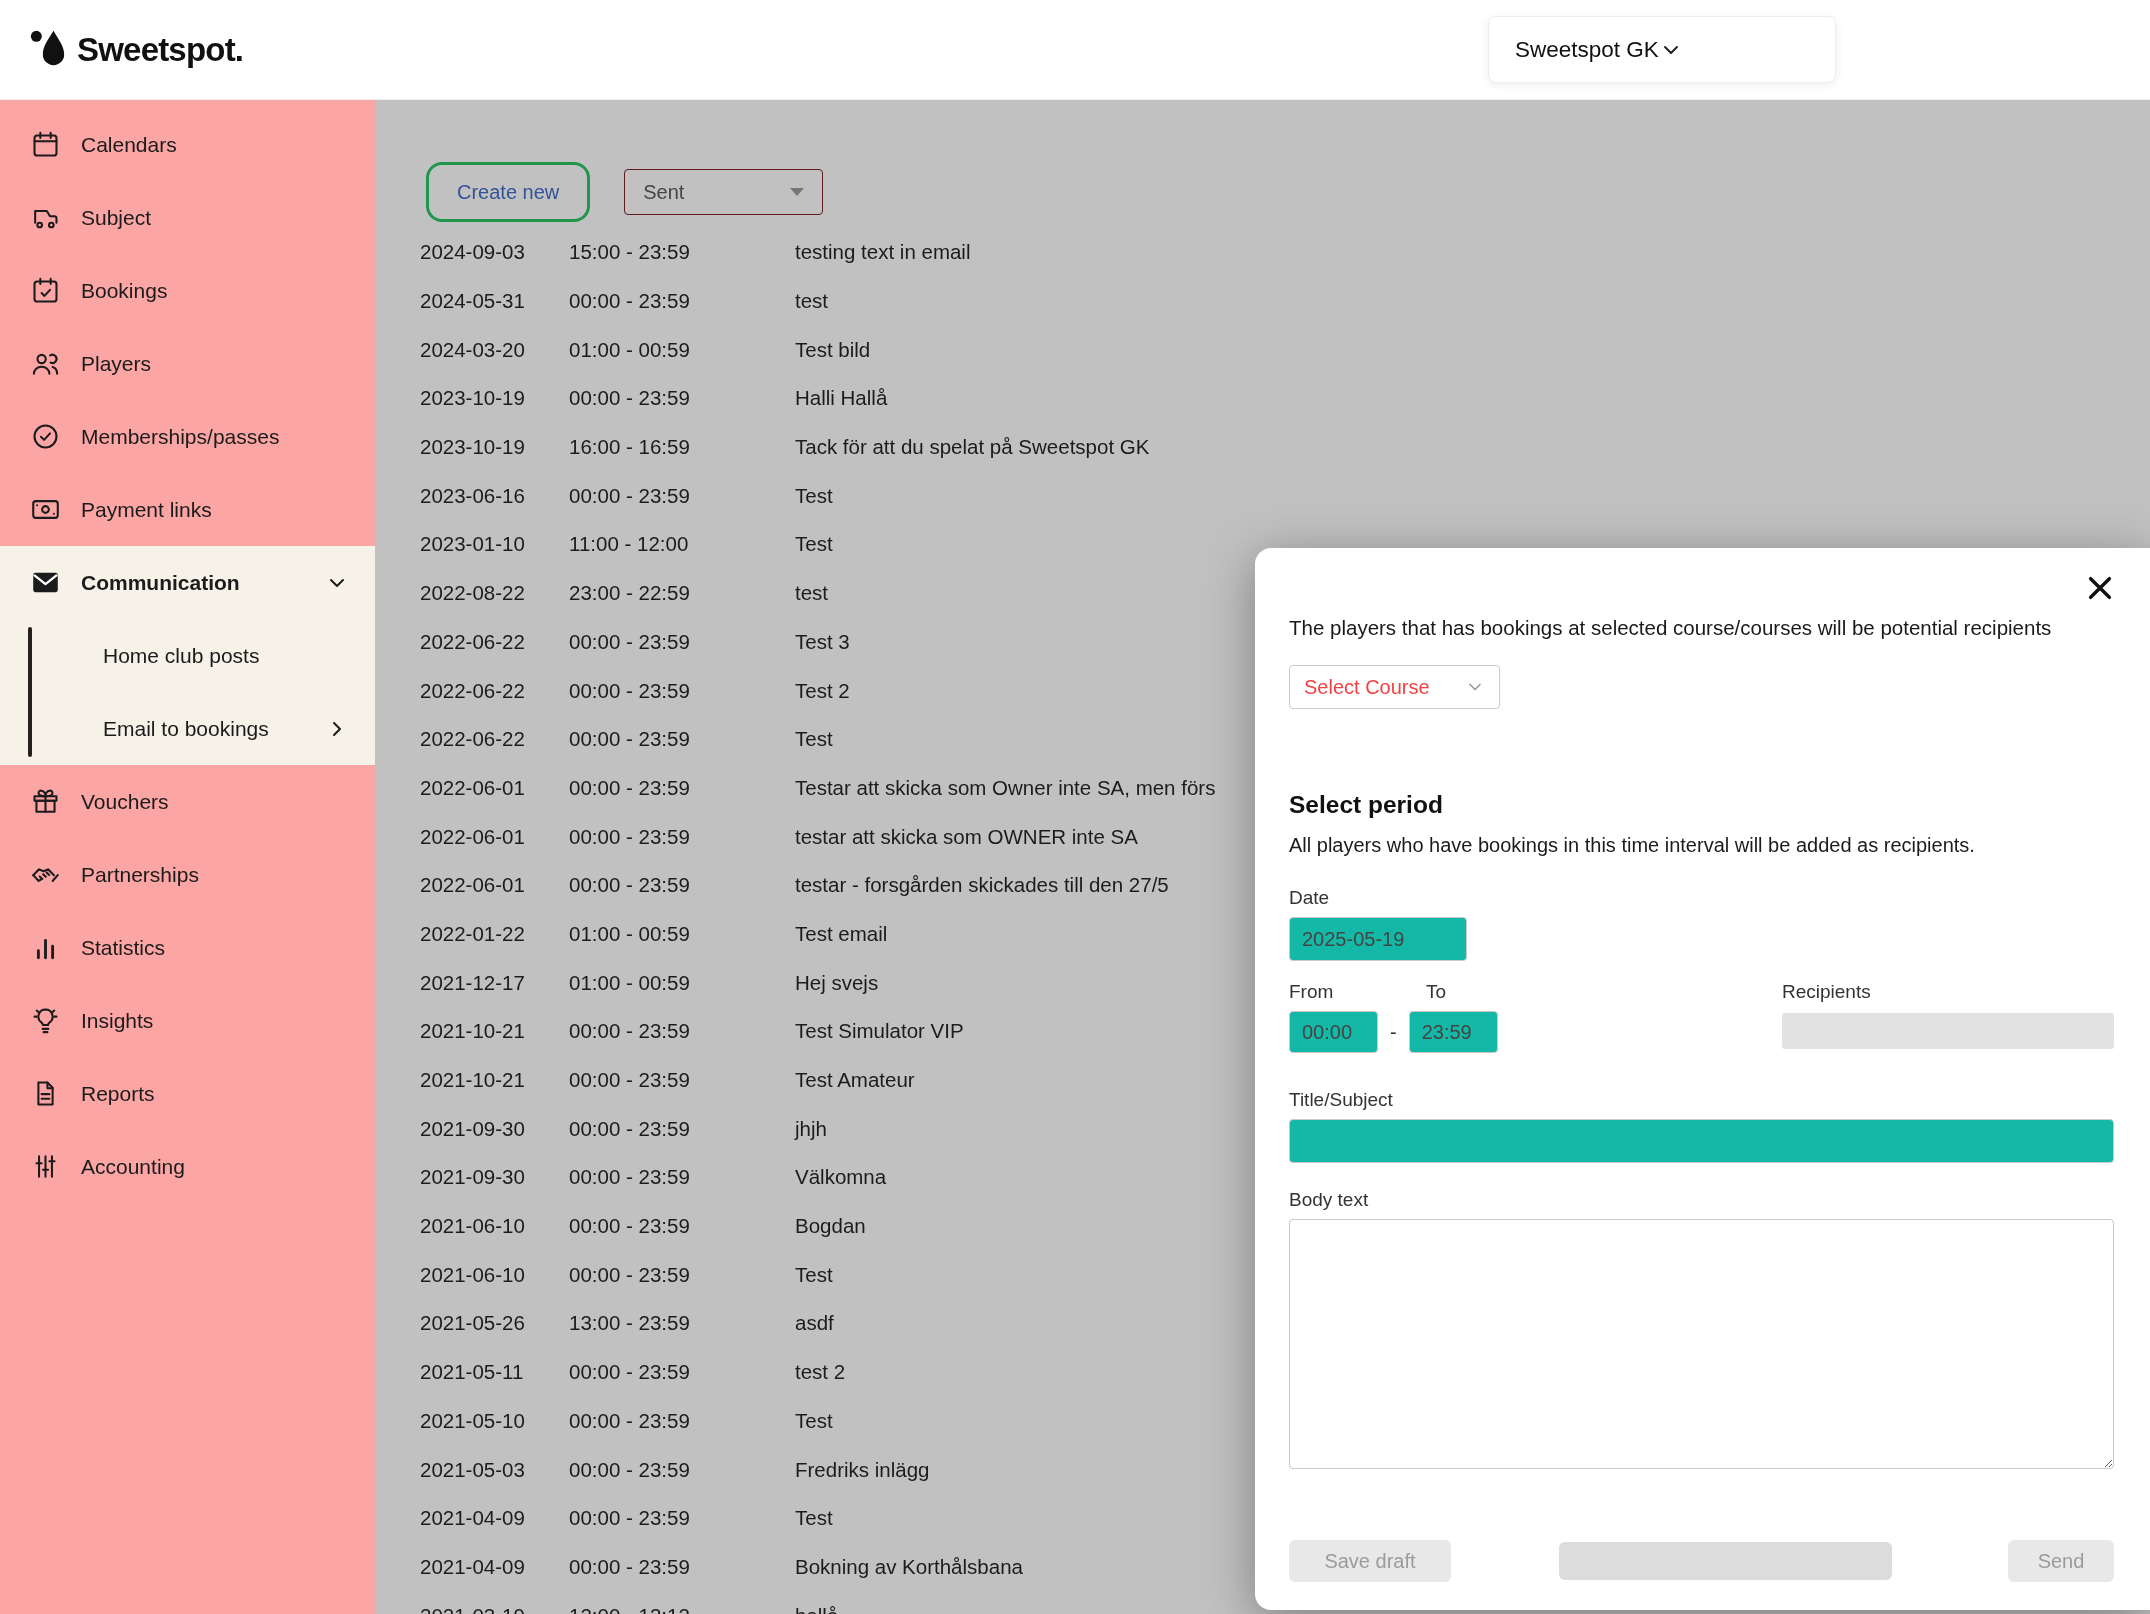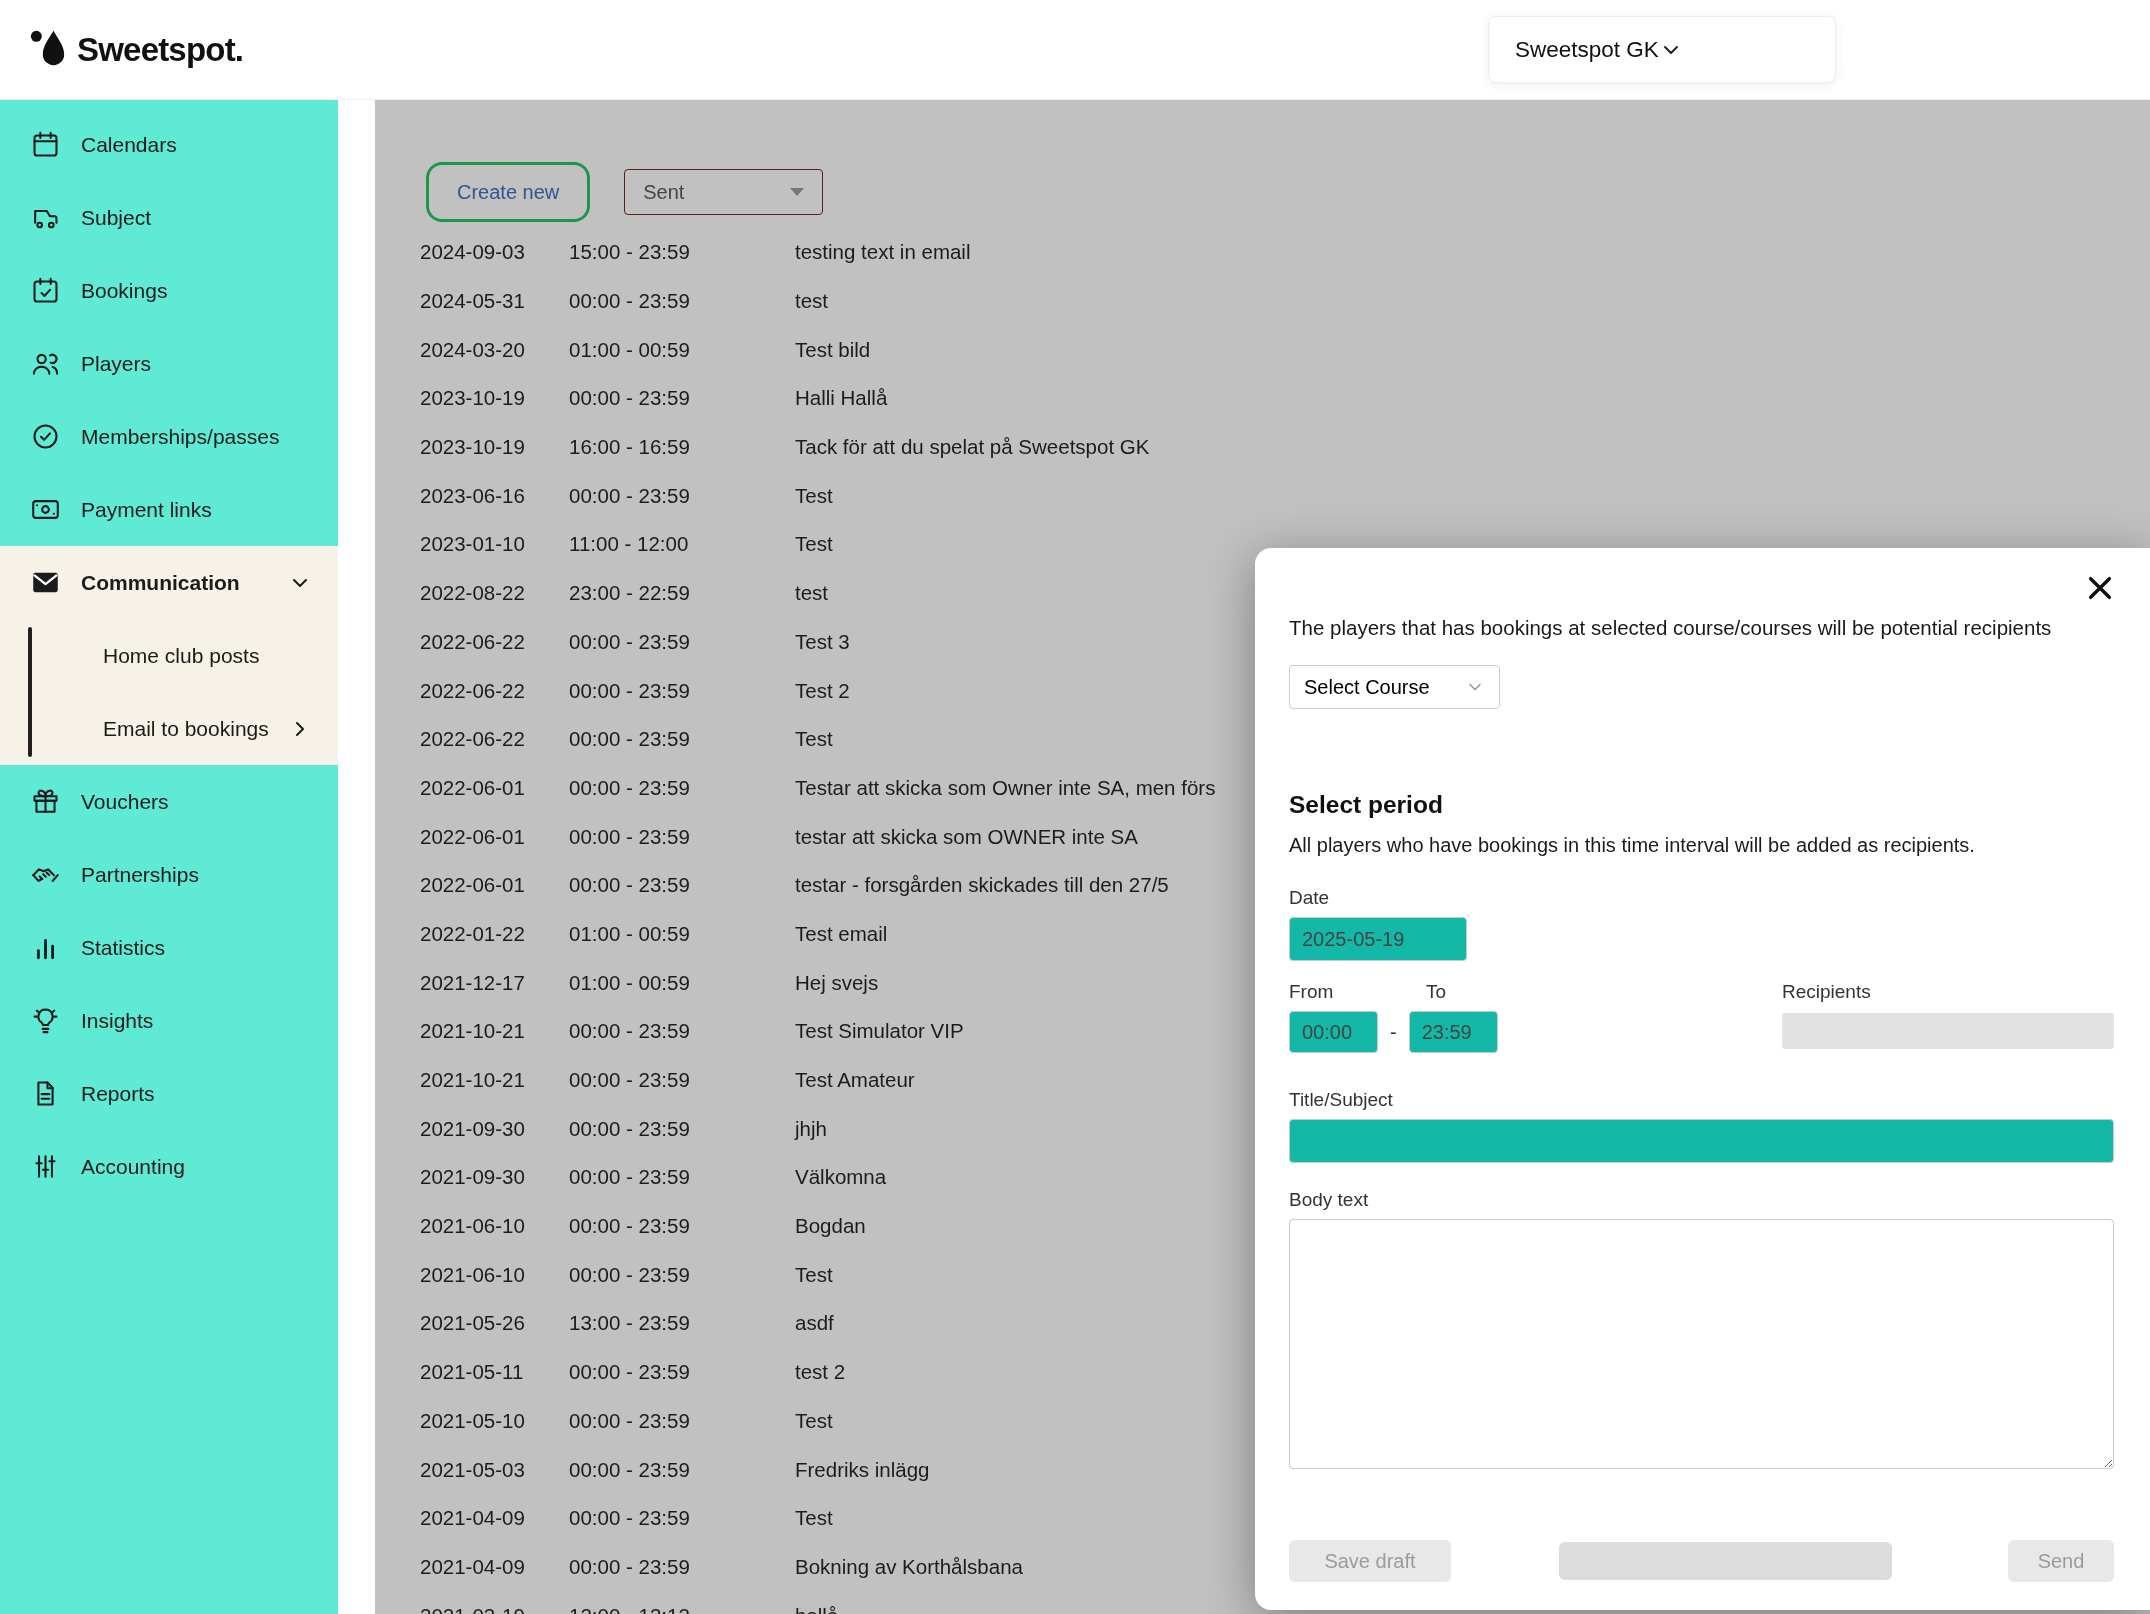--- a/index.html
+++ b/index.html
@@ -9,21 +9,21 @@
 
   
   .header{position:absolute;top:0;left:0;width:100%;height:100px;background:#fff;z-index:30;display:flex;align-items:center;border-bottom:1px solid #f1f1f1}
   .logo{display:flex;align-items:center;gap:11px;margin-left:26px}
   .logo svg{width:40px;height:46px}
   .logo-text{font-size:33px;font-weight:800;letter-spacing:-0.8px;color:#111}
   .club-selector{position:absolute;left:1488px;top:16px;width:348px;height:67px;background:#fff;border:1px solid #ededed;border-radius:8px;box-shadow:0 2px 10px rgba(0,0,0,.07);display:flex;align-items:center;padding:0 26px;font-size:22.5px;color:#111;cursor:pointer}
   .club-selector svg{width:24px;height:24px;color:#222}
 
   
-  .sidebar{position:absolute;top:100px;left:0;width:338px;height:1514px;background:#5eead4;z-index:25;padding-top:8px}
+  .sidebar{position:absolute;top:100px;left:0;width:375px;height:1514px;background:#fca5a5;z-index:25;padding-top:8px}
   .nav-item{height:73px;display:flex;align-items:center;padding:0 26px 0 30px;font-size:21px;color:#1b1b1b;cursor:pointer}
   .nav-item .nav-icon{width:31px;height:31px;margin-right:20px;display:flex;align-items:center;justify-content:center;color:#1b1b1b;flex:none}
   .nav-icon svg{width:31px;height:31px}
   .nav-item.active{background:#f6f2e7;font-weight:700}
   .nav-chevron{margin-left:auto;color:#1b1b1b;display:flex}
   .nav-chevron svg{width:24px;height:24px}
   .subnav{background:#f6f2e7;position:relative}
   .subnav::before{content:"";position:absolute;left:28px;top:8px;bottom:8px;width:4px;background:#23211d;border-radius:2px}
   .subnav-item{height:73px;display:flex;align-items:center;padding:0 26px 0 103px;font-size:21px;color:#1b1b1b;cursor:pointer}
   .subnav-item.active{font-weight:400}
@@ -40,21 +40,21 @@
   .cell-date{margin-left:45px;width:149px}
   .cell-time{width:226px}
   .cell-subject{white-space:nowrap}
   .overlay{position:absolute;inset:0;background:rgba(26,26,26,.27);z-index:10}
 
   
   .modal{position:absolute;right:0;top:448px;height:1062px;width:895px;background:#fff;border-radius:16px 0 0 16px;box-shadow:0 10px 50px rgba(0,0,0,.35);z-index:20;padding:0 36px 28px 34px;display:flex;flex-direction:column}
   .modal-close{position:absolute;top:22px;right:32px;width:36px;height:36px;border:none;background:none;cursor:pointer;color:#111;display:flex;align-items:center;justify-content:center}
   .modal-close svg{width:32px;height:32px}
   .modal-note{margin-top:68px;font-size:20.5px;color:#1a1a1a;white-space:nowrap}
-  .course-select{margin-top:25px;width:211px;height:44px;border:1px solid #ccc;border-radius:4px;display:flex;align-items:center;justify-content:space-between;padding:0 14px;font-size:20px;color:#000000;cursor:pointer}
+  .course-select{margin-top:25px;width:211px;height:44px;border:1px solid #ccc;border-radius:4px;display:flex;align-items:center;justify-content:space-between;padding:0 14px;font-size:20px;color:#ef4444;cursor:pointer}
   .course-select svg{width:20px;height:20px;color:#9a9a9a}
   .section-title{margin-top:82px;font-size:24.5px;font-weight:700;color:#111}
   .section-help{margin-top:15px;font-size:20px;color:#1c1c1c;white-space:nowrap}
   .field-label{font-size:19px;color:#333;display:block}
   .lbl-date{margin-top:30px}
   .input{border:1px solid #c9c9c9;border-radius:4px;font-size:20px;color:#444;font-family:inherit;padding:0 12px;background:#14b8a6}
   .date-input{margin-top:8px;width:178px;height:44px;display:block}
   .tr-row{margin-top:20px;display:flex}
   .time-labels{display:flex}
   .lbl-from{width:137px}

